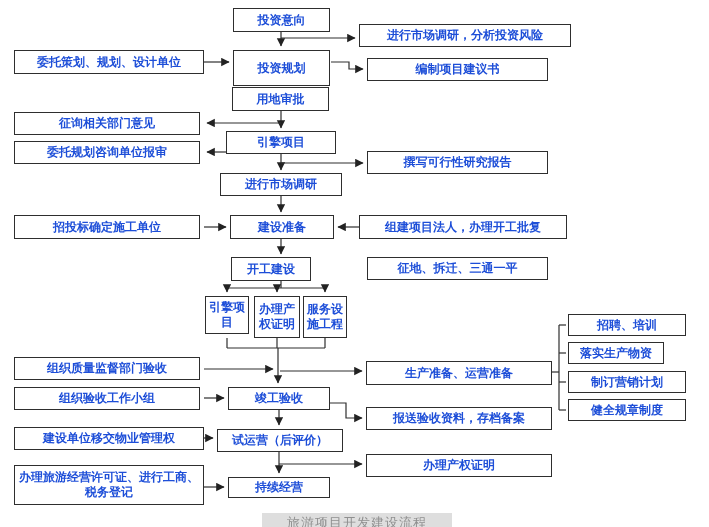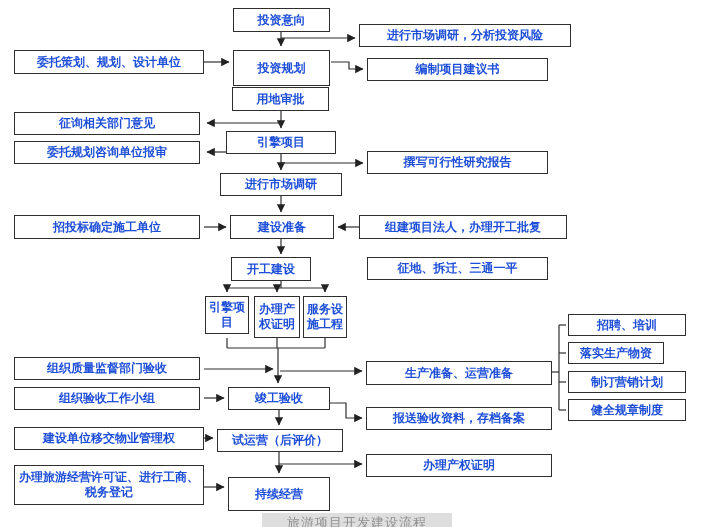--- a/index.html
+++ b/index.html
@@ -101,21 +101,21 @@
 <div class="box" style="left:232px;top:87px;width:97px;height:24px">用地审批</div>
 <div class="box" style="left:226px;top:131px;width:110px;height:23px">引擎项目</div>
 <div class="box" style="left:220px;top:173px;width:122px;height:23px">进行市场调研</div>
 <div class="box" style="left:230px;top:215px;width:104px;height:24px">建设准备</div>
 <div class="box" style="left:231px;top:257px;width:80px;height:24px">开工建设</div>
 <div class="box small" style="left:205px;top:296px;width:44px;height:38px">引擎项目</div>
 <div class="box small" style="left:254px;top:296px;width:46px;height:42px">办理产权证明</div>
 <div class="box small" style="left:303px;top:296px;width:44px;height:42px">服务设施工程</div>
 <div class="box" style="left:228px;top:387px;width:102px;height:23px">竣工验收</div>
 <div class="box" style="left:217px;top:429px;width:126px;height:23px">试运营（后评价）</div>
-<div class="box" style="left:228px;top:477px;width:102px;height:34px">持续经营</div>
+<div class="box" style="left:228px;top:477px;width:102px;height:21px">持续经营</div>
 
 <div class="box" style="left:14px;top:50px;width:190px;height:24px">委托策划、规划、设计单位</div>
 <div class="box" style="left:14px;top:112px;width:186px;height:23px">征询相关部门意见</div>
 <div class="box" style="left:14px;top:141px;width:186px;height:23px">委托规划咨询单位报审</div>
 <div class="box" style="left:14px;top:215px;width:186px;height:24px">招投标确定施工单位</div>
 <div class="box" style="left:14px;top:357px;width:186px;height:23px">组织质量监督部门验收</div>
 <div class="box" style="left:14px;top:387px;width:186px;height:23px">组织验收工作小组</div>
 <div class="box" style="left:14px;top:427px;width:190px;height:23px">建设单位移交物业管理权</div>
 <div class="box" style="left:14px;top:465px;width:190px;height:40px">办理旅游经营许可证、进行工商、税务登记</div>
 

